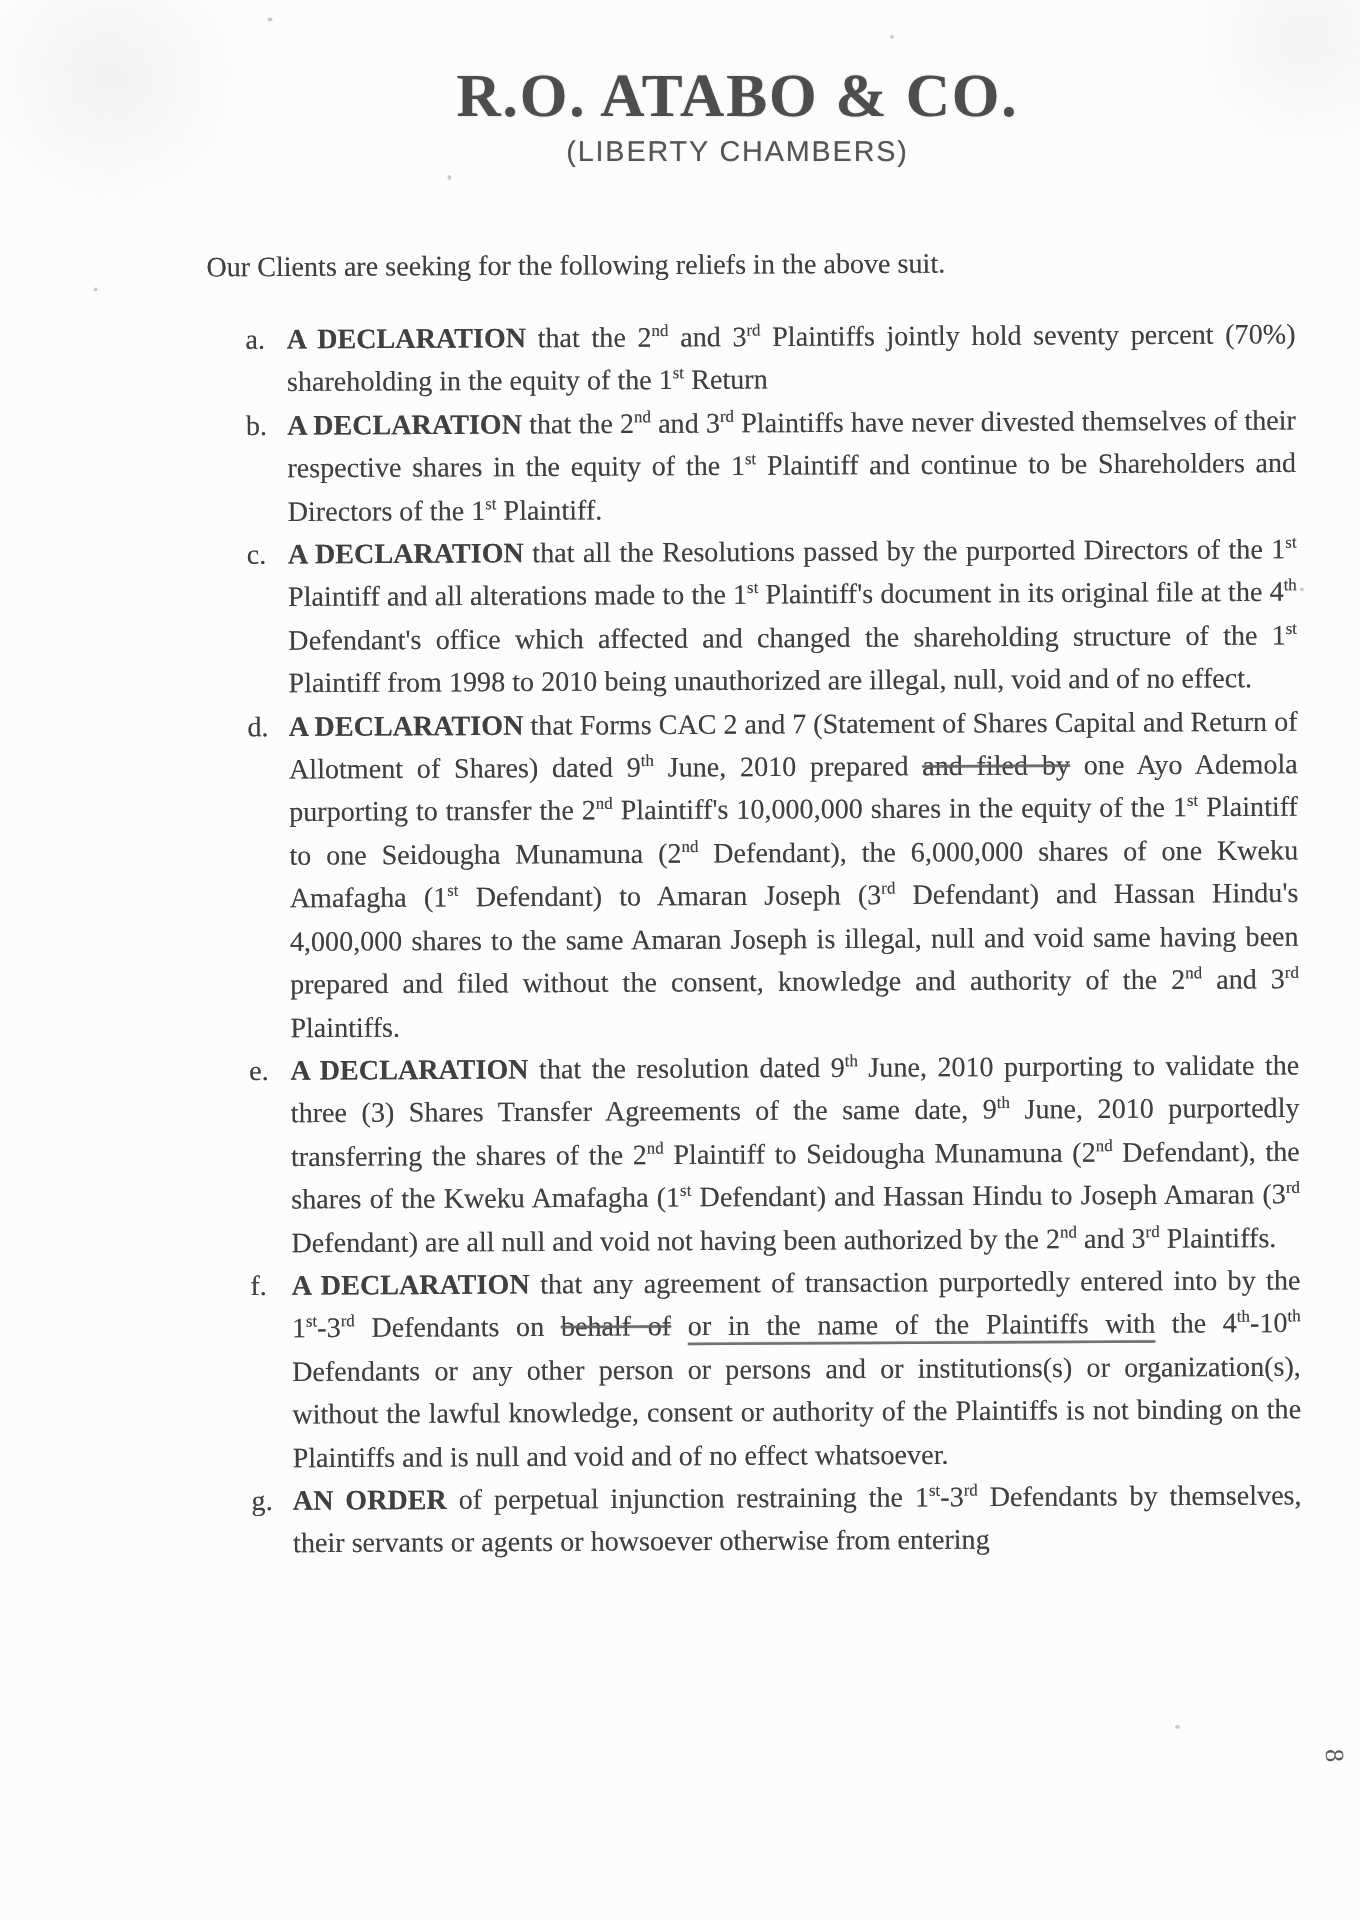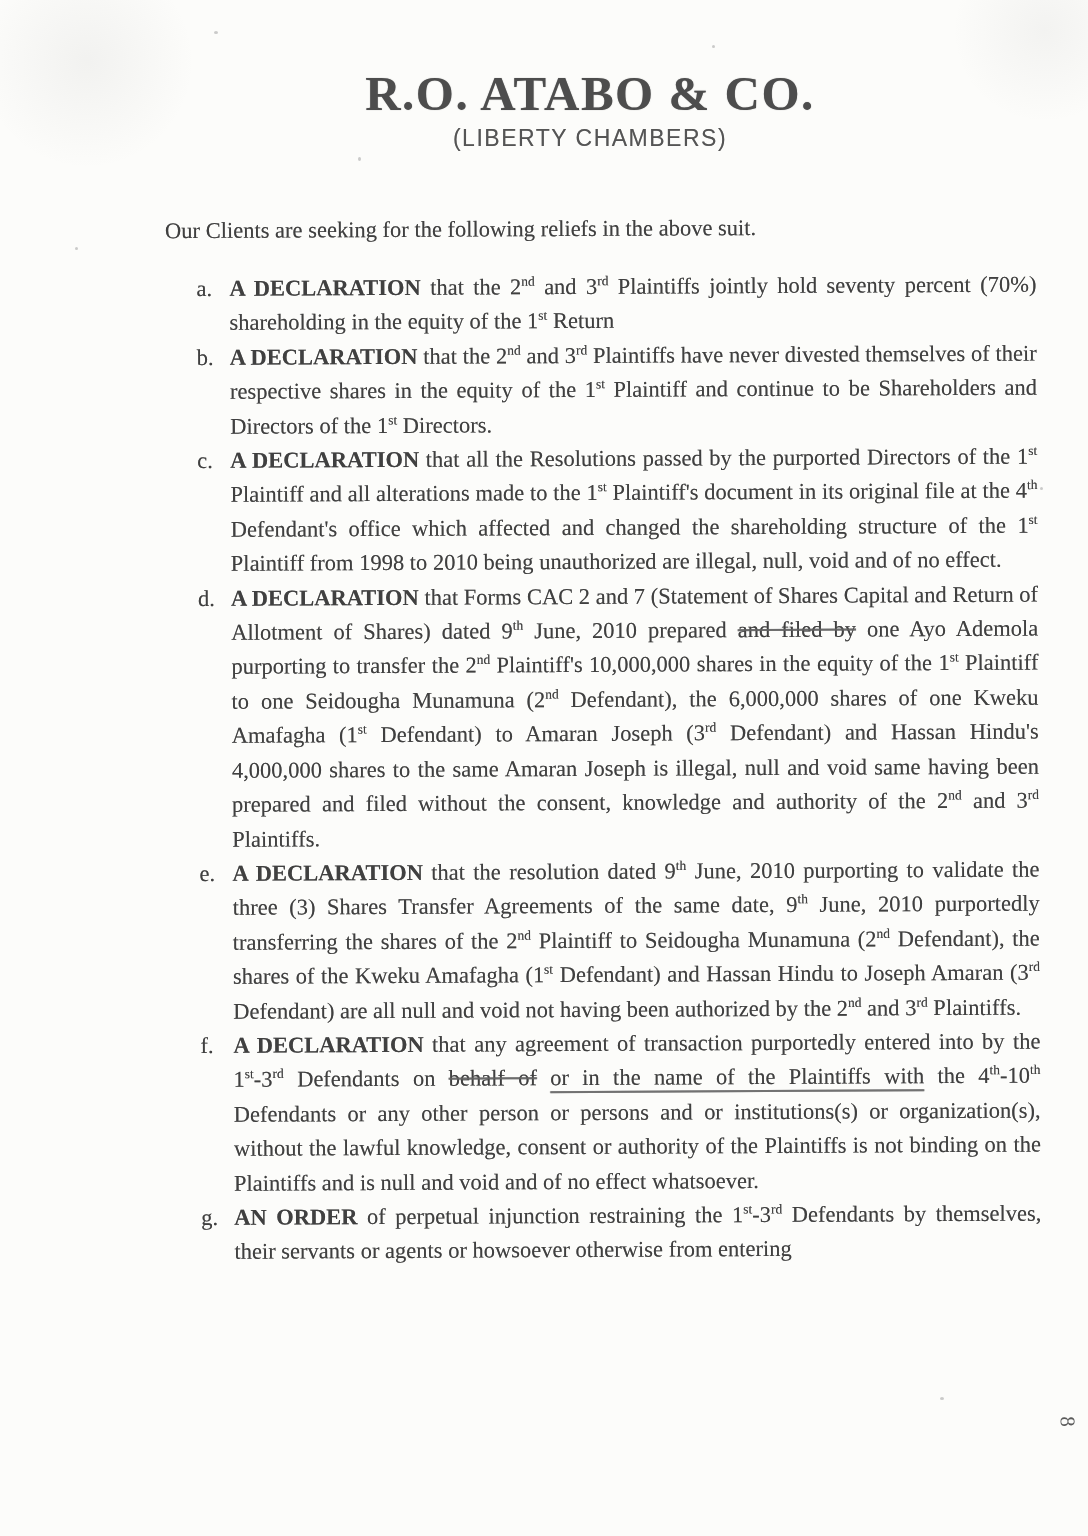--- a/index.html
+++ b/index.html
@@ -9,21 +9,21 @@
     height: 1536px;
     background:
       radial-gradient(circle at 8% 4%, rgba(120,120,120,0.08), transparent 6%),
       radial-gradient(circle at 96% 2%, rgba(120,120,120,0.07), transparent 5%),
       #fcfcfa;
     font-family: "Liberation Serif", serif;
     color: #404040;
     position: relative;
     overflow: hidden;
   }
-  .page { position: relative; width: 1088px; height: 1376px; margin-top: 17px; }
+  .page { position: relative; width: 1088px; height: 1376px; }
 
   
   .letterhead { text-align: center; padding-top: 48px; transform: translateX(46px); }
   .firm-name {
     margin: 0;
     font-size: 49px;
     font-weight: bold;
     letter-spacing: 1.5px;
     color: #4d4d4d;
     text-shadow: 0 0 1px rgba(80,80,80,0.55);
@@ -109,21 +109,21 @@
 
   <main class="content">
     <p class="intro">Our Clients are seeking for the following reliefs in the above suit.</p>
     <ol class="reliefs">
         <li class="relief-item">
           <span class="relief-label">a.</span>
           <span class="relief-body"><span class="bold">A DECLARATION</span><span> that the 2</span><sup>nd</sup><span> and 3</span><sup>rd</sup><span> Plaintiffs jointly hold seventy percent (70%) shareholding in the equity of the 1</span><sup>st</sup><span> Return</span></span>
         </li>
         <li class="relief-item">
           <span class="relief-label">b.</span>
-          <span class="relief-body"><span class="bold">A DECLARATION</span><span> that the 2</span><sup>nd</sup><span> and 3</span><sup>rd</sup><span> Plaintiffs have never divested themselves of their respective shares in the equity of the 1</span><sup>st</sup><span> Plaintiff and continue to be Shareholders and Directors of the 1</span><sup>st</sup><span> Directors.</span></span>
+          <span class="relief-body"><span class="bold">A DECLARATION</span><span> that the 2</span><sup>nd</sup><span> and 3</span><sup>rd</sup><span> Plaintiffs have never divested themselves of their respective shares in the equity of the 1</span><sup>st</sup><span> Plaintiff and continue to be Shareholders and Directors of the 1</span><sup>st</sup><span> Plaintiff.</span></span>
         </li>
         <li class="relief-item">
           <span class="relief-label">c.</span>
           <span class="relief-body"><span class="bold">A DECLARATION</span><span> that all the Resolutions passed by the purported Directors of the 1</span><sup>st</sup><span> Plaintiff and all alterations made to the 1</span><sup>st</sup><span> Plaintiff's document in its original file at the 4</span><sup>th</sup><span> Defendant's office which affected and changed the shareholding structure of the 1</span><sup>st</sup><span> Plaintiff from 1998 to 2010 being unauthorized are illegal, null, void and of no effect.</span></span>
         </li>
         <li class="relief-item">
           <span class="relief-label">d.</span>
           <span class="relief-body"><span class="bold">A DECLARATION</span><span> that Forms CAC 2 and 7 (Statement of Shares Capital and Return of Allotment of Shares) dated 9</span><sup>th</sup><span> June, 2010 prepared </span><span class="strike">and filed by</span><span> one Ayo Ademola purporting to transfer the 2</span><sup>nd</sup><span> Plaintiff's 10,000,000 shares in the equity of the 1</span><sup>st</sup><span> Plaintiff to one Seidougha Munamuna (2</span><sup>nd</sup><span> Defendant), the 6,000,000 shares of one Kweku Amafagha (1</span><sup>st</sup><span> Defendant) to Amaran Joseph (3</span><sup>rd</sup><span> Defendant) and Hassan Hindu's 4,000,000 shares to the same Amaran Joseph is illegal, null and void same having been prepared and filed without the consent, knowledge and authority of the 2</span><sup>nd</sup><span> and 3</span><sup>rd</sup><span> Plaintiffs.</span></span>
         </li>
         <li class="relief-item">

